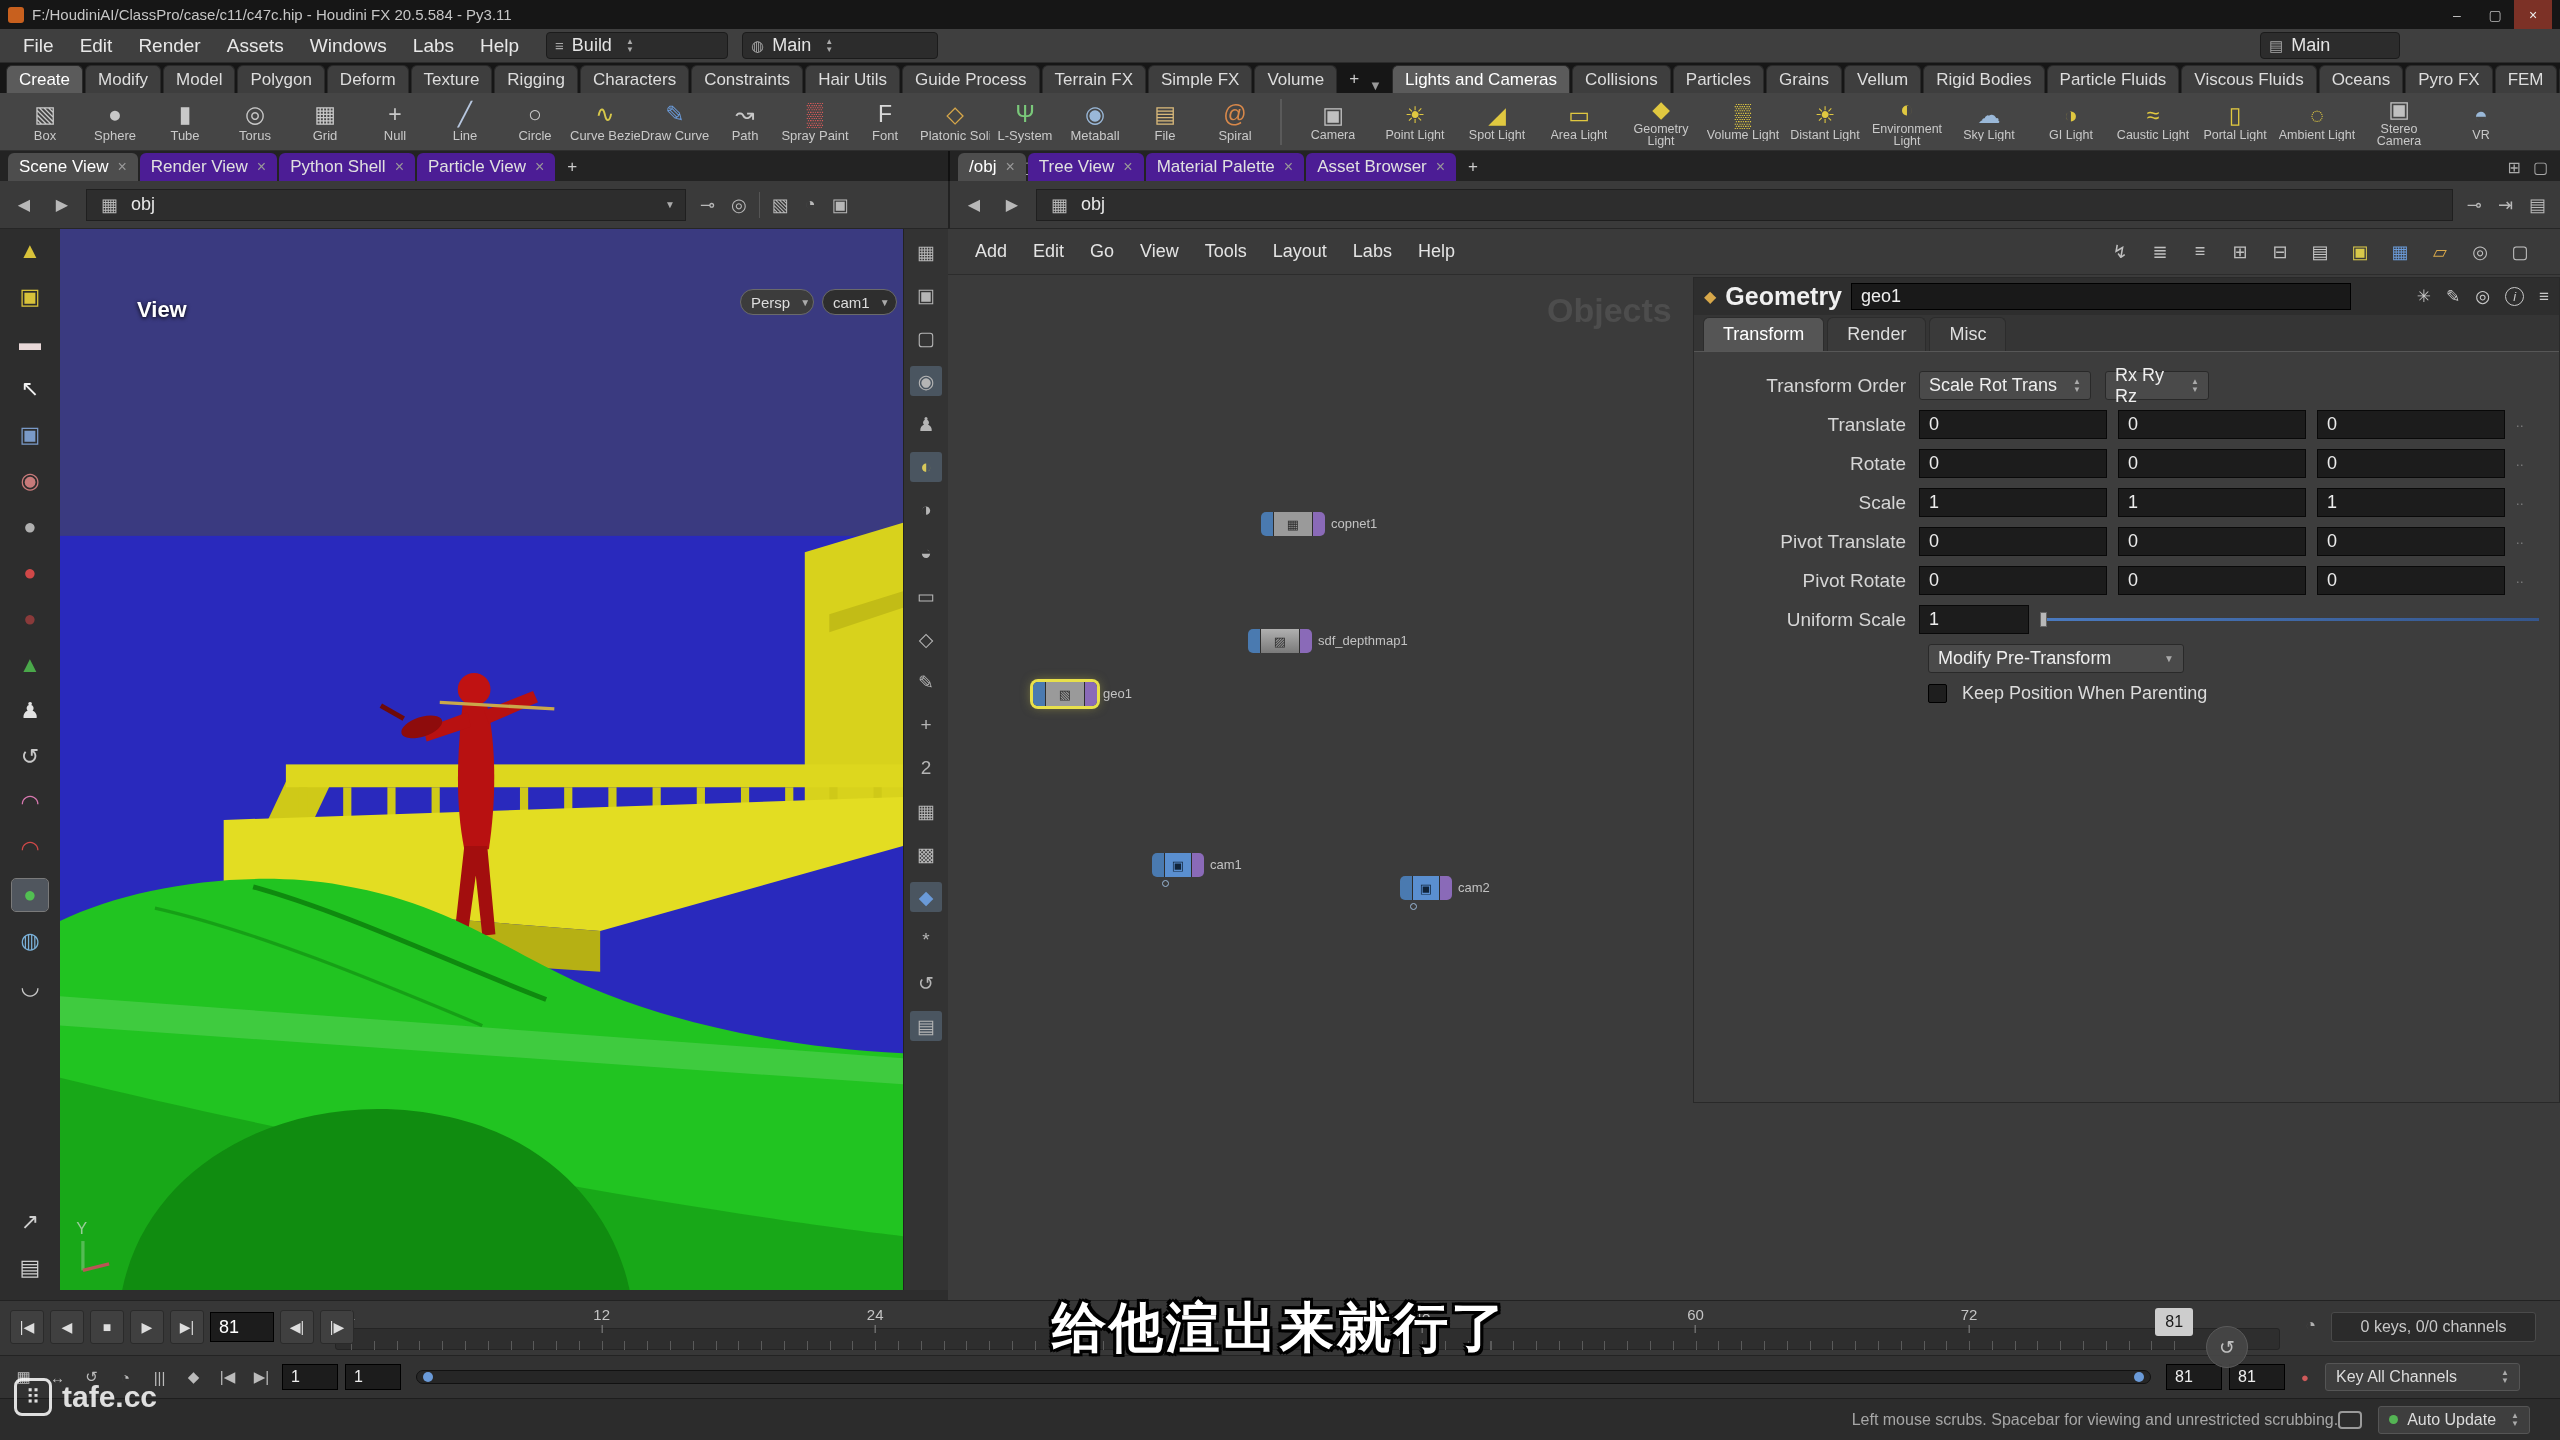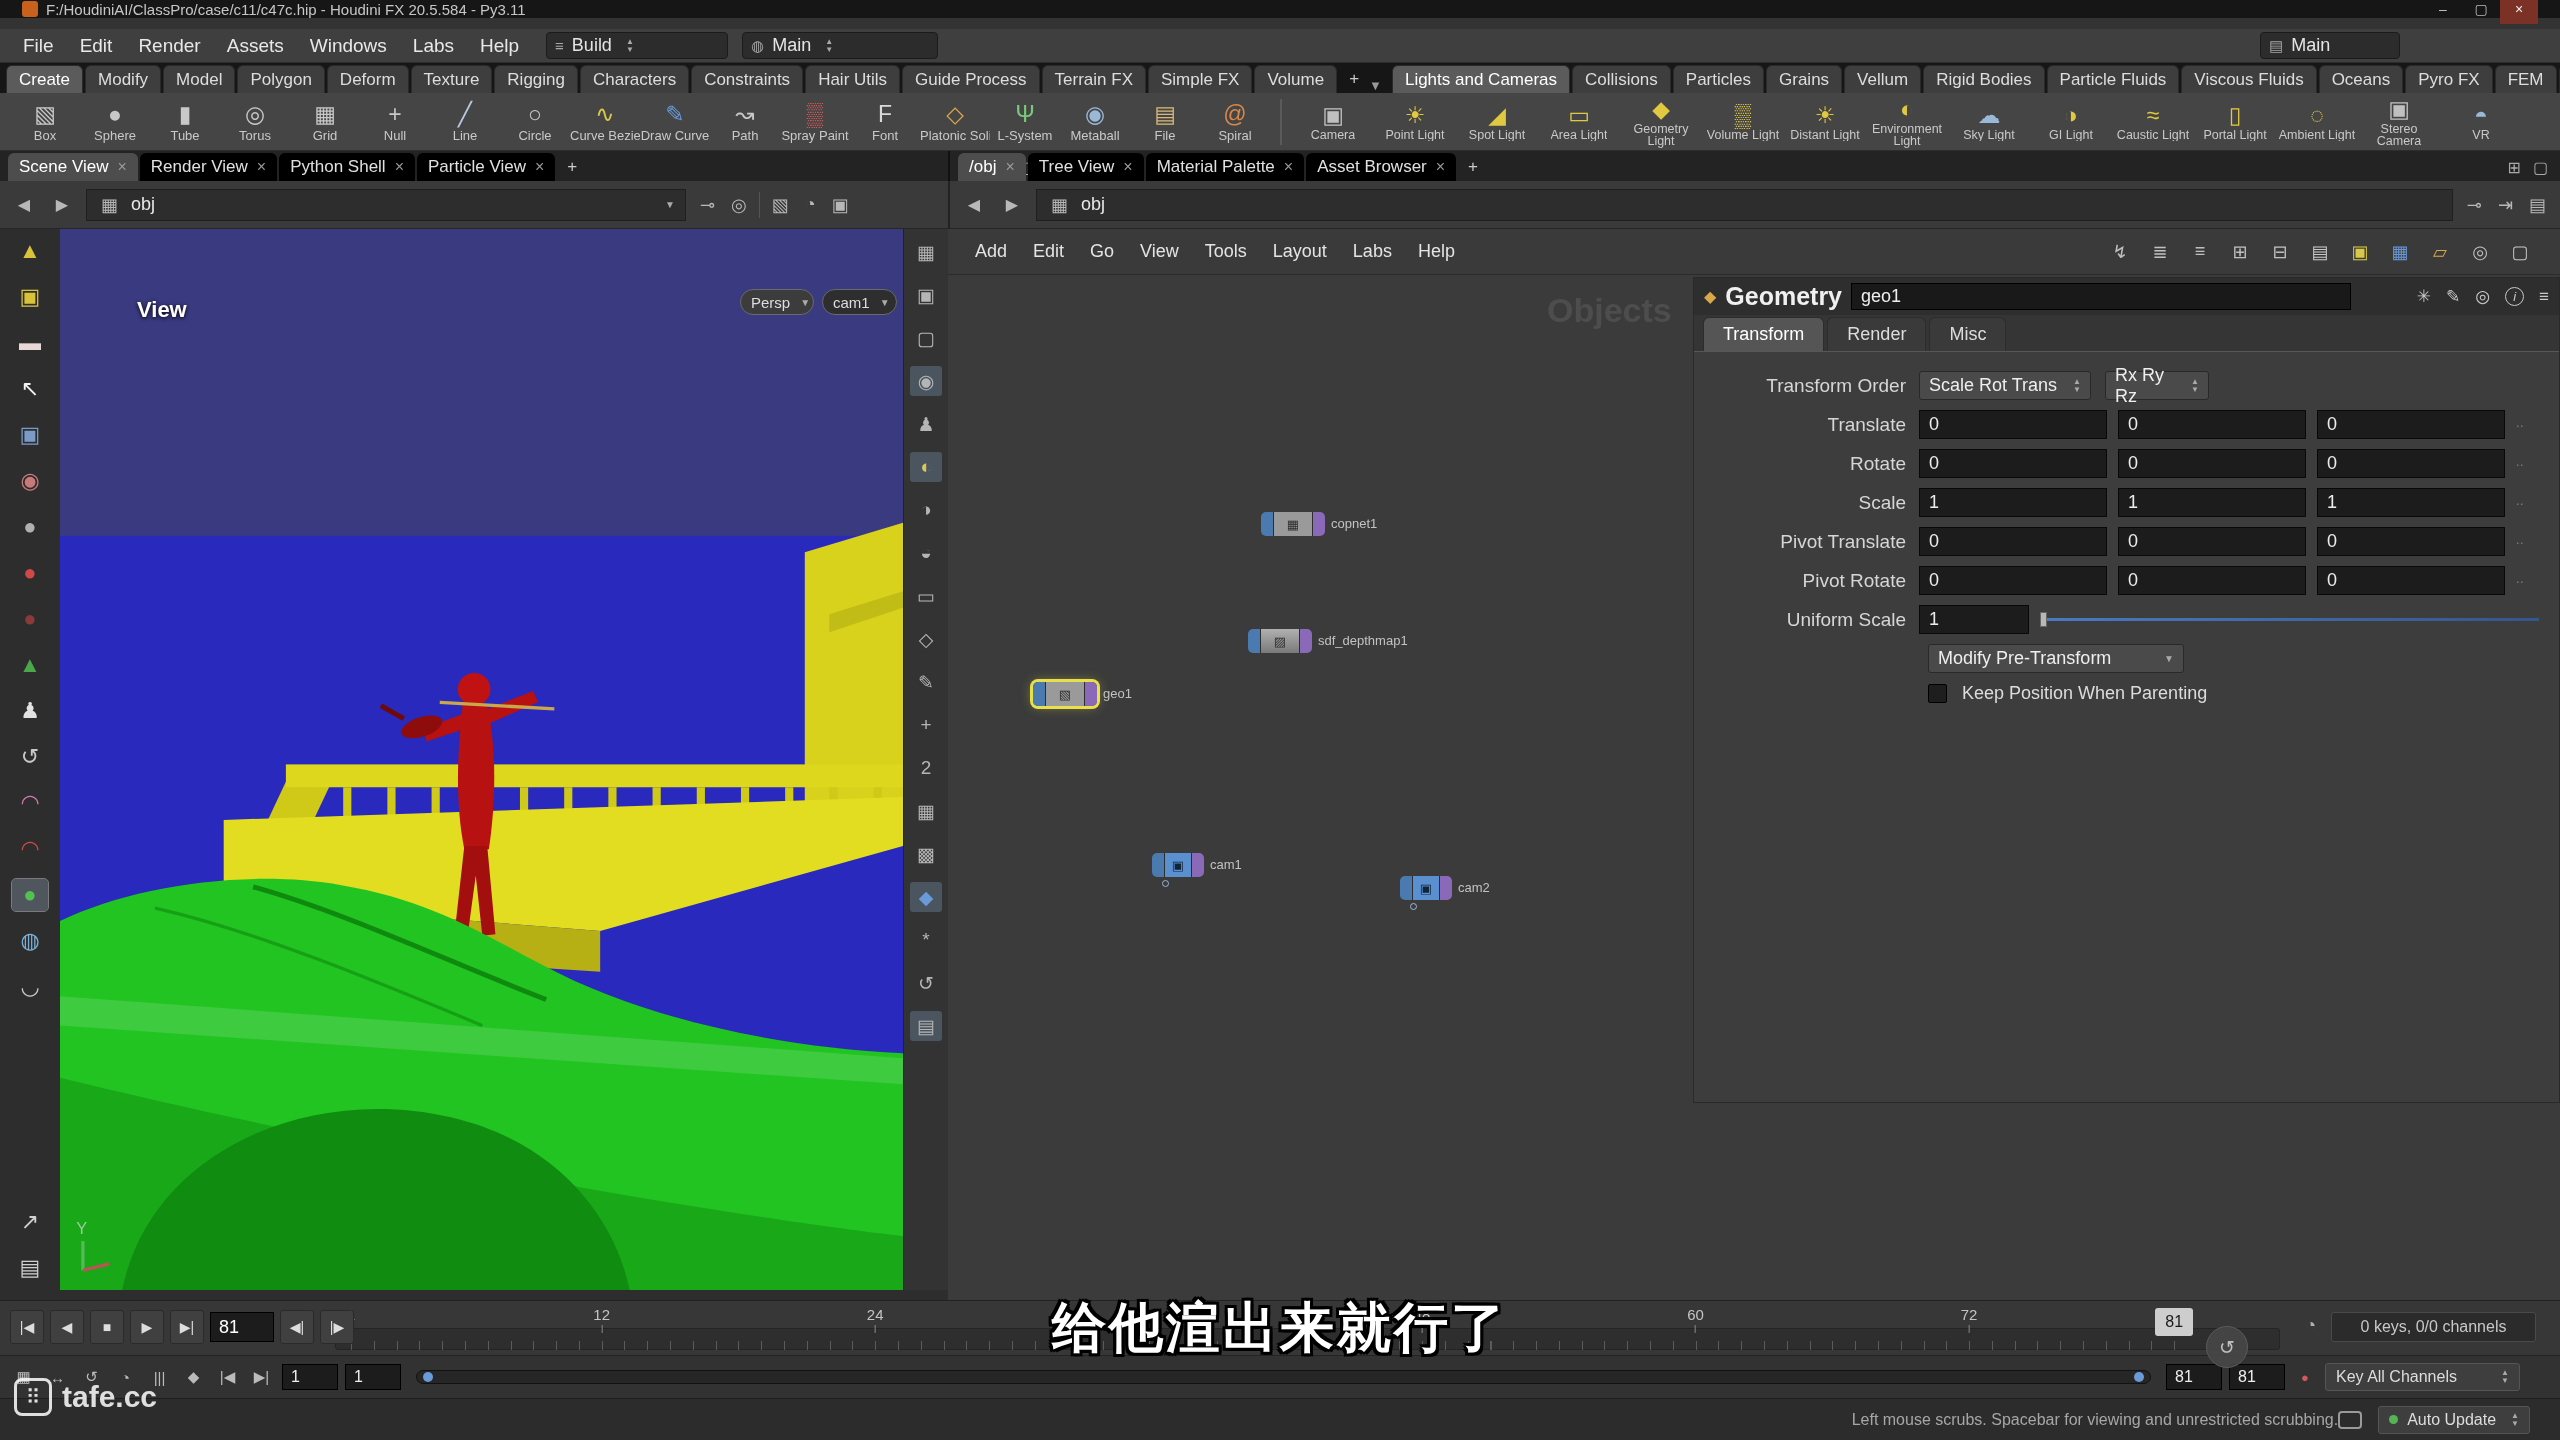--- a/index.html
+++ b/index.html
@@ -1,22 +1,22 @@
 <!DOCTYPE html>
 <html><head>
 <meta charset="utf-8">
 <style>
   * { margin:0; padding:0; box-sizing:border-box; }
   html,body { background:#222; }
   #app { position:relative; width:2560px; height:1440px; overflow:hidden;
          background:#333; font-family:"Liberation Sans", sans-serif; color:#ddd; }
 
   
-  #titlebar { position:absolute; left:0; top:0; width:2560px; height:18px; background:#161616;
-              display:flex; align-items:center; padding:0 22px; }
+  #titlebar { position:absolute; left:0; top:0; width:2560px; height:29px; background:#161616;
+              display:flex; align-items:center; padding:0 8px; }
   #app-icon { width:16px; height:16px; background:#c8601e; border-radius:3px; margin-right:8px; }
   #title-text { font-size:15px; color:#c6c6c6; flex:1; }
   #win-controls { display:flex; height:29px; }
   .winbtn { width:38px; height:29px; display:flex; align-items:center; justify-content:center;
             font-size:14px; color:#bbb; }
   .winbtn.close { background:#7c3126; color:#eee; }
 
   
   #menubar { position:absolute; left:0; top:29px; width:2560px; height:34px; background:#3f3f3f;
              display:flex; align-items:center; padding:0 10px; border-bottom:1px solid #2b2b2b; }
@@ -53,21 +53,21 @@
   .tool-label { font-size:13px; color:#c9c9c9; white-space:nowrap; max-width:100%; overflow:hidden; }
   #shelf-tools-right .tool-label { white-space:normal; text-align:center; line-height:1.0;
                                    font-size:12.5px; max-height:26px; }
   .tools-divider { width:2px; height:46px; background:#5a5a5a; margin:0 10px; flex:none; }
 
   
   #panetabs { position:absolute; left:0; top:151px; width:2560px; height:30px; background:#232323; }
   .tabgroup { position:absolute; top:0; height:30px; display:flex; align-items:flex-end; padding:0 8px; }
   #panetabs-left { left:0; width:1048px; }
   #panetabs-right { left:948px; right:0; border-left:2px solid #111; }
-  .pane-tab { display:flex; align-items:center; gap:9px; background:#000000; border-radius:6px 6px 0 0;
+  .pane-tab { display:flex; align-items:center; gap:9px; background:#4c1d95; border-radius:6px 6px 0 0;
               padding:4px 11px; font-size:17px; color:#e0e0e0; height:28px; margin-right:2px;
               white-space:nowrap; }
   .pane-tab.sel { background:#4d4d4d; color:#fff; }
   .pane-tab-close { color:#999; font-size:16px; }
   .tab-end-icons { margin-left:auto; display:flex; gap:12px; align-items:center; color:#aaa;
                    font-size:16px; padding:0 4px 4px 0; }
 
   
   #pathbars { position:absolute; left:0; top:181px; width:2560px; height:48px; display:flex; }
   .pathbar { background:#3a3a3a; display:flex; align-items:center; padding:0 10px; gap:10px;

